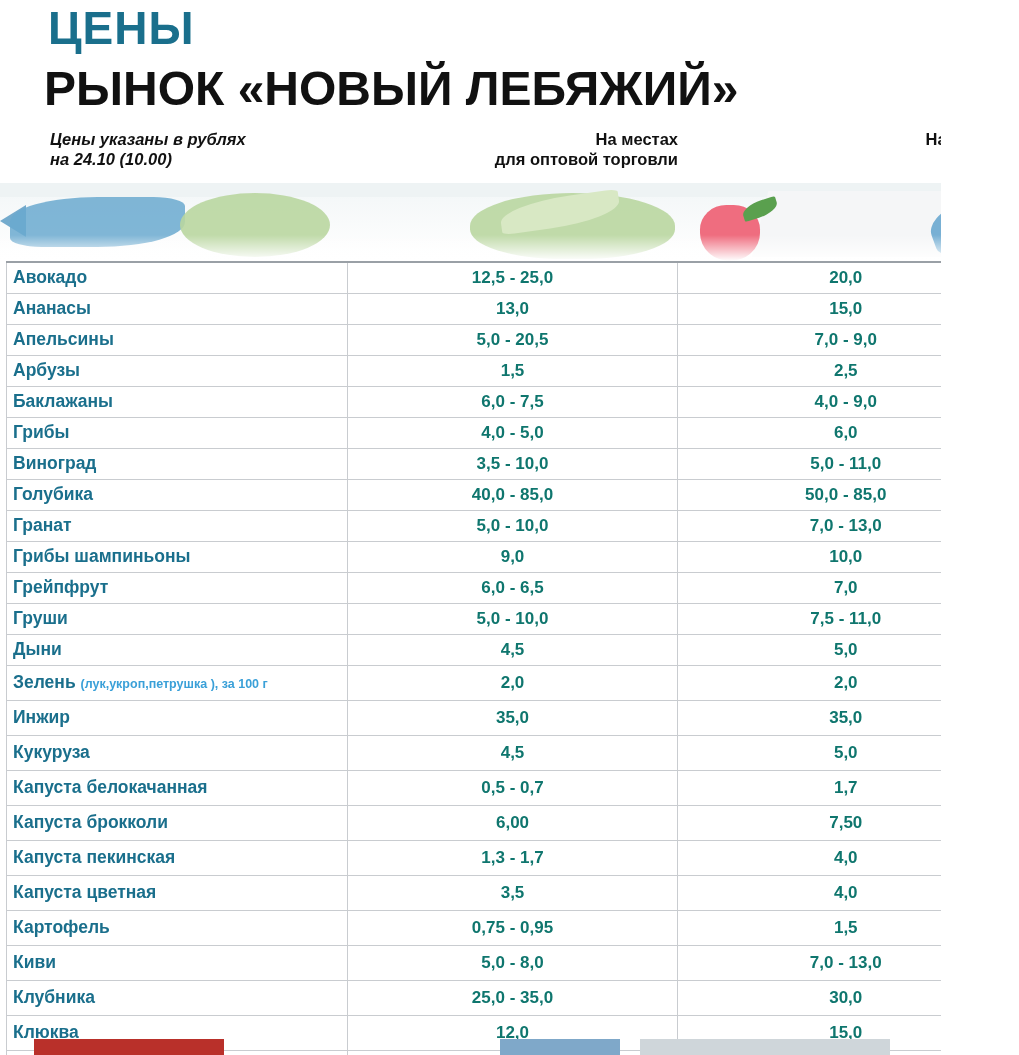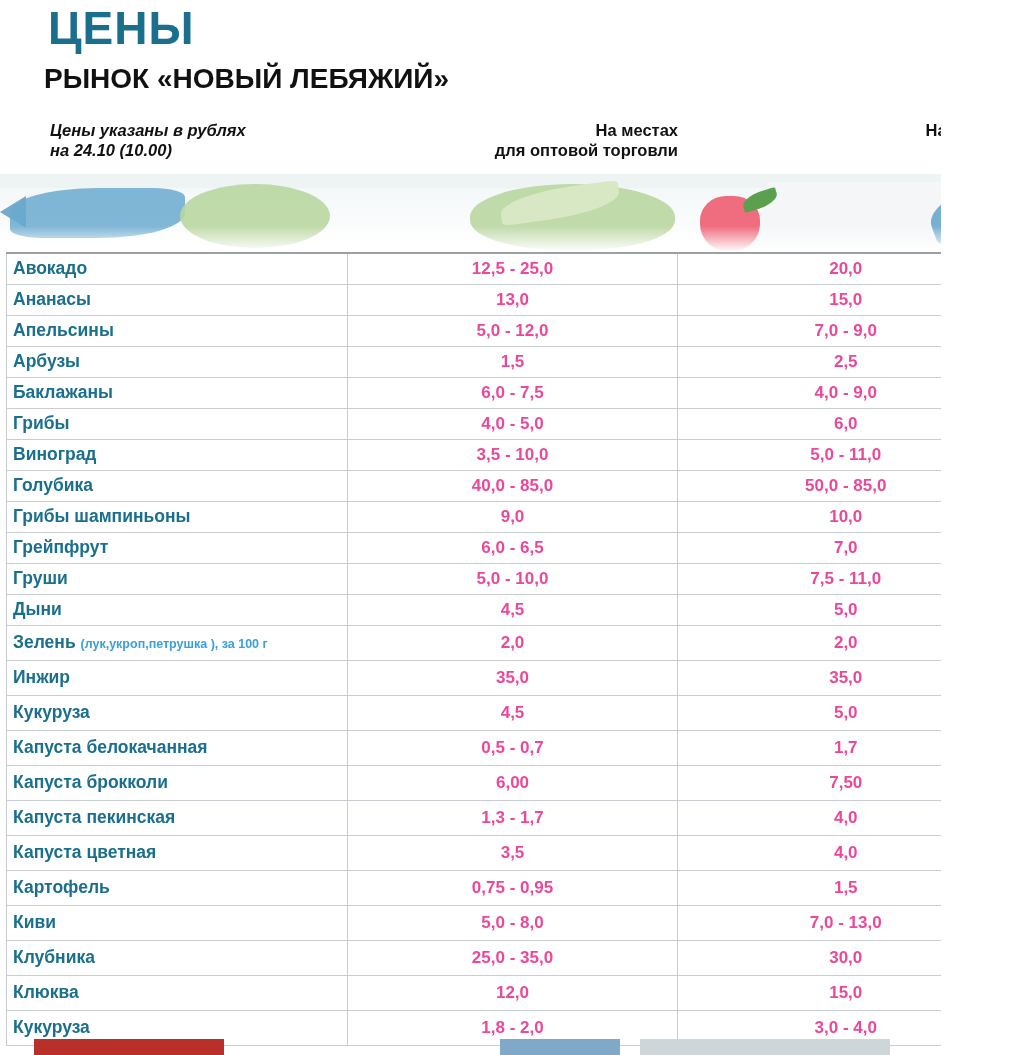--- a/index.html
+++ b/index.html
@@ -29,32 +29,32 @@
   .title-main {
     font-size: 46px;
     font-weight: bold;
     color: #1a6f8c;
     letter-spacing: 1px;
     margin: 4px 0 0 48px;
     line-height: 1.05;
     font-style: normal;
   }
   .title-sub {
-    font-size: 28px;
+    font-size: 48px;
     font-weight: bold;
     color: #111111;
     margin: 12px 0 0 44px;
     line-height: 1.05;
     letter-spacing: 0px;
   }
 
   .subhead-row {
     position: relative;
     height: 48px;
-    margin-top: 26px;
+    margin-top: 14px;
   }
   .note {
     position: absolute;
     left: 50px;
     top: 0px;
     font-size: 16.5px;
     font-style: italic;
     font-weight: bold;
     color: #111;
     line-height: 1.25;
@@ -195,21 +195,21 @@
     font-weight: bold;
     color: #1a6f8c;
     padding-left: 12px;
     border-left: none;
     white-space: nowrap;
     overflow: hidden;
   }
   td.val {
     font-size: 17px;
     font-weight: bold;
-    color: #ec4899;
+    color: #0f766e;
     text-align: center;
   }
   td.val:last-child { border-right: none; }
   .sub-note {
     font-size: 12.5px;
     font-weight: bold;
     color: #3aa0d8;
   }
   tr.tall td { height: 34px; }
 
@@ -285,21 +285,21 @@
           <td class="val">12,5 - 25,0</td>
           <td class="val">20,0</td>
         </tr>
         <tr>
           <td class="name"><span>Ананасы</span></td>
           <td class="val">13,0</td>
           <td class="val">15,0</td>
         </tr>
         <tr>
           <td class="name"><span>Апельсины</span></td>
-          <td class="val">5,0 - 12,0</td>
+          <td class="val">5,0 - 20,5</td>
           <td class="val">7,0 - 9,0</td>
         </tr>
         <tr>
           <td class="name"><span>Арбузы</span></td>
           <td class="val">1,5</td>
           <td class="val">2,5</td>
         </tr>
         <tr>
           <td class="name"><span>Баклажаны</span></td>
           <td class="val">6,0 - 7,5</td>
@@ -312,20 +312,25 @@
         </tr>
         <tr>
           <td class="name"><span>Виноград</span></td>
           <td class="val">3,5 - 10,0</td>
           <td class="val">5,0 - 11,0</td>
         </tr>
         <tr>
           <td class="name"><span>Голубика</span></td>
           <td class="val">40,0 - 85,0</td>
           <td class="val">50,0 - 85,0</td>
+        </tr>
+        <tr>
+          <td class="name"><span>Гранат</span></td>
+          <td class="val">5,0 - 10,0</td>
+          <td class="val">7,0 - 13,0</td>
         </tr>
         <tr>
           <td class="name"><span>Грибы шампиньоны</span></td>
           <td class="val">9,0</td>
           <td class="val">10,0</td>
         </tr>
         <tr>
           <td class="name"><span>Грейпфрут</span></td>
           <td class="val">6,0 - 6,5</td>
           <td class="val">7,0</td>

